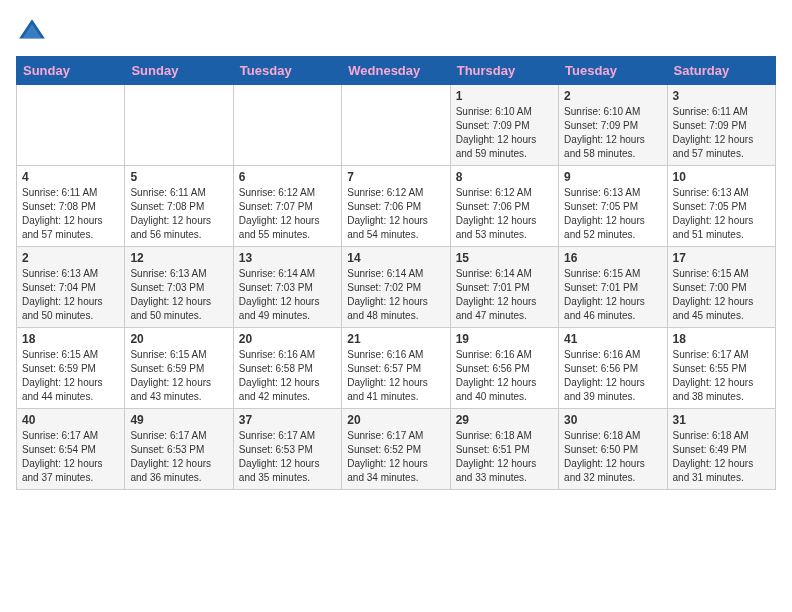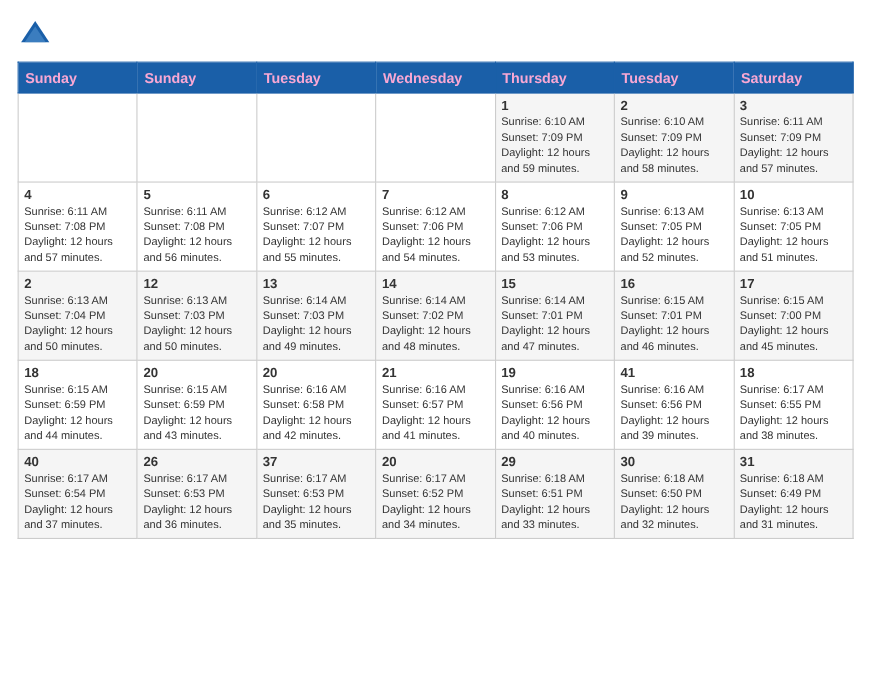--- a/index.html
+++ b/index.html
@@ -238,21 +238,21 @@
           <span class="day-number">18</span>
           <div class="day-info">Sunrise: 6:17 AM<br>Sunset: 6:55 PM<br>Daylight: 12 hours and 38 minutes.</div>
         </td>
       </tr>
       <tr>
         <td>
           <span class="day-number">40</span>
           <div class="day-info">Sunrise: 6:17 AM<br>Sunset: 6:54 PM<br>Daylight: 12 hours and 37 minutes.</div>
         </td>
         <td>
-          <span class="day-number">26</span>
+          <span class="day-number">49</span>
           <div class="day-info">Sunrise: 6:17 AM<br>Sunset: 6:53 PM<br>Daylight: 12 hours and 36 minutes.</div>
         </td>
         <td>
           <span class="day-number">37</span>
           <div class="day-info">Sunrise: 6:17 AM<br>Sunset: 6:53 PM<br>Daylight: 12 hours and 35 minutes.</div>
         </td>
         <td>
           <span class="day-number">20</span>
           <div class="day-info">Sunrise: 6:17 AM<br>Sunset: 6:52 PM<br>Daylight: 12 hours and 34 minutes.</div>
         </td>

